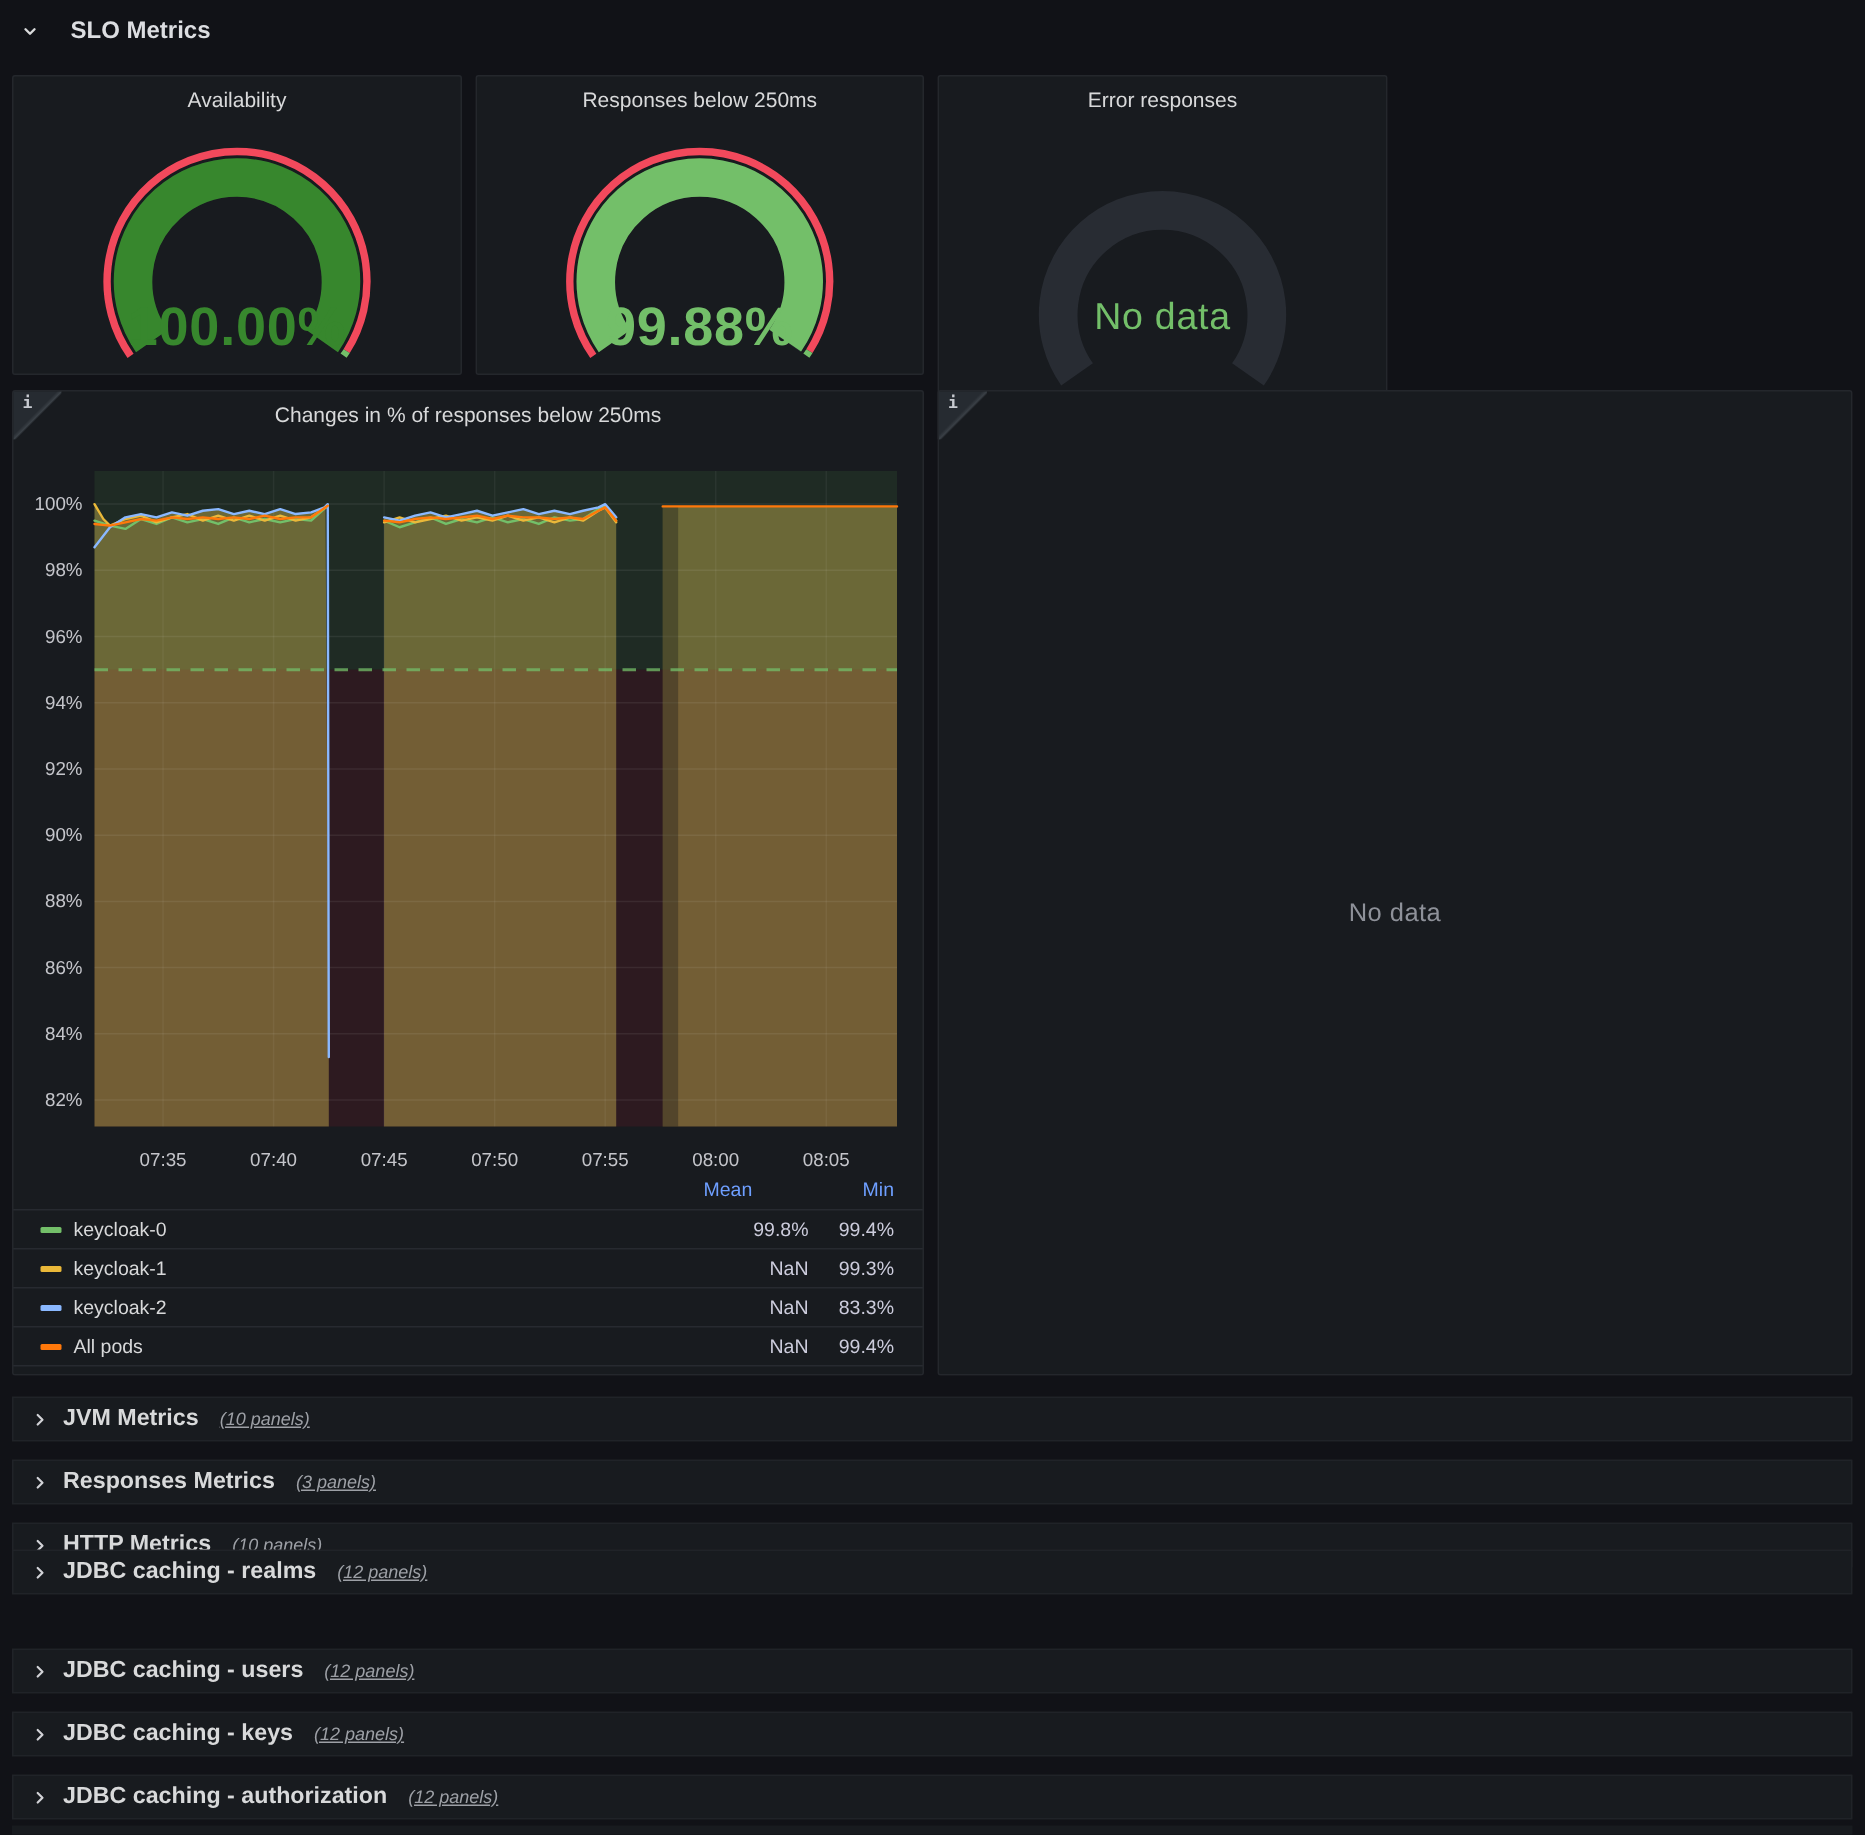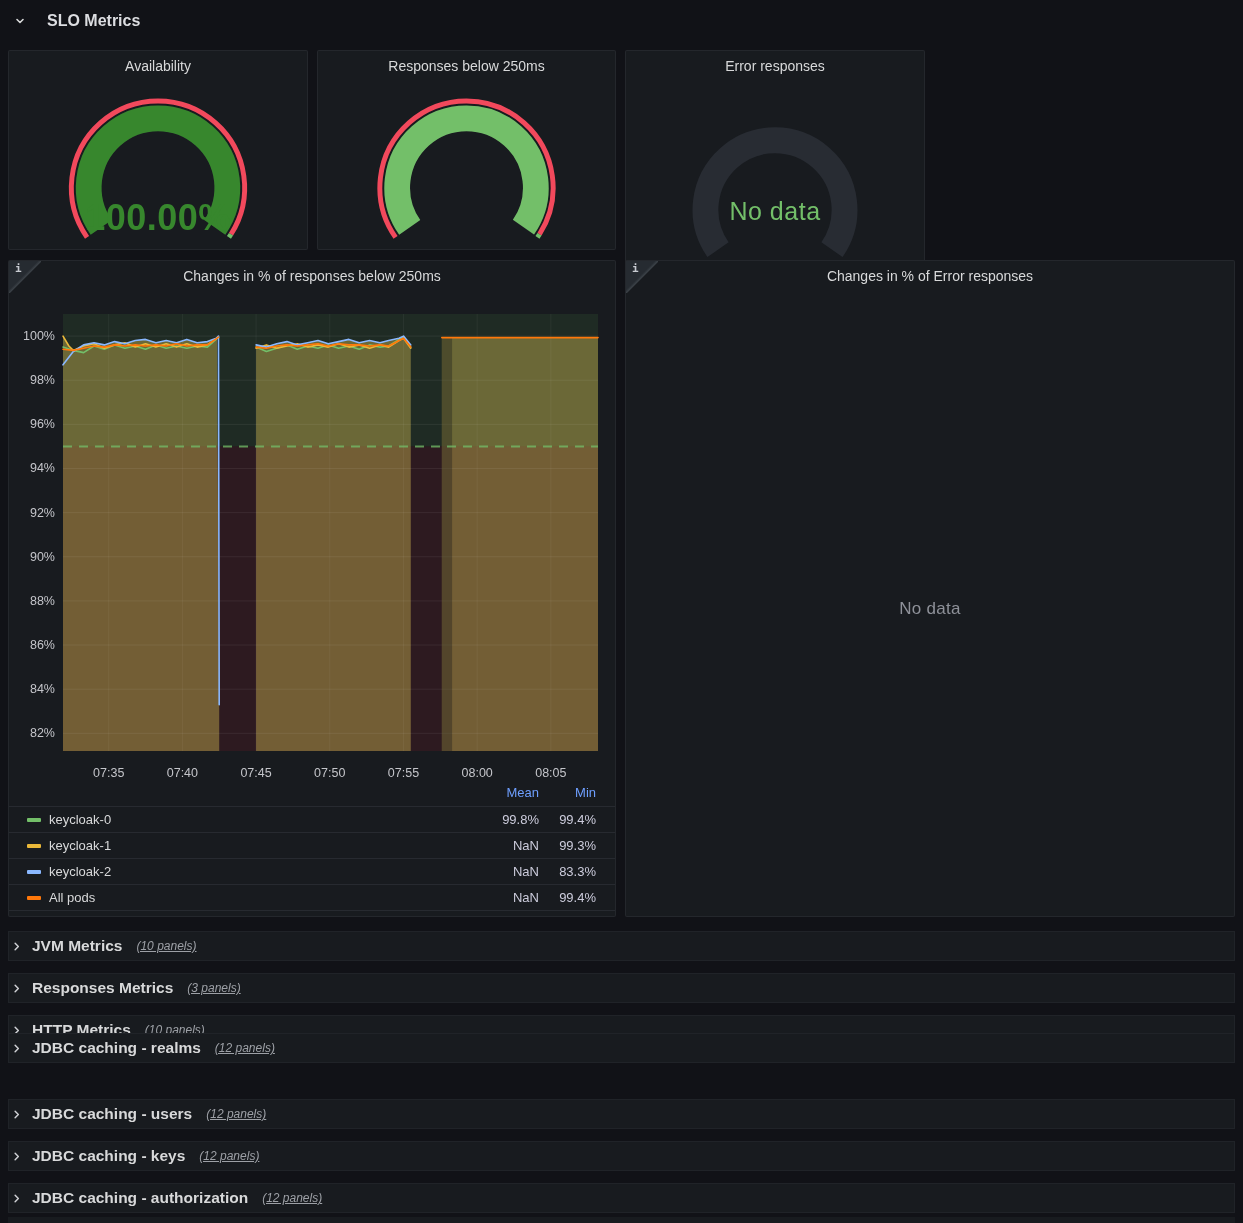--- a/index.html
+++ b/index.html
@@ -37,38 +37,38 @@
   .info-corner { position:absolute; top:0; left:0; width:32px; height:32px; cursor:pointer;
     background:linear-gradient(135deg,#262B31 0%,#262B31 45%,#3A4046 50%,rgba(0,0,0,0) 53%); }
   .info-corner .i { position:absolute; top:1px; left:6px; font-size:11px; font-weight:700;
     color:#C7CAD0; font-family:"DejaVu Sans Mono", monospace; }
 
   #ts-svg { position:absolute; left:0; top:0; }
 
   
   .legend-headers { position:absolute; top:524px; left:0; right:0; height:17px;
     font-size:13px; font-weight:500; color:#6E9FFF; }
-  .legend-headers .mean { position:absolute; right:76px; width:70px; text-align:right; cursor:pointer; }
+  .legend-headers .mean { position:absolute; right:76px; width:70px; text-align:left; cursor:pointer; }
   .legend-headers .min  { position:absolute; right:19px; width:56px; text-align:right; cursor:pointer; }
   .legend-rows { position:absolute; top:545px; left:0; right:0;
     border-bottom:1px solid rgba(204,204,220,0.09); }
   .legend-row { position:relative; height:26px; border-top:1px solid rgba(204,204,220,0.09); }
   .legend-row .swatch { position:absolute; left:18px; top:11px; width:14px; height:4px; border-radius:1px; }
   .legend-row .lbl { position:absolute; left:40px; line-height:26px; font-size:13px; color:#D8D9DA; cursor:pointer; }
   .legend-row .mean, .legend-row .min { position:absolute; line-height:26px; font-size:13px; color:#CCCCDC; text-align:right; }
   .legend-row .mean { right:76px; width:70px; }
   .legend-row .min  { right:19px; width:56px; }
 
   .nodata-center { position:absolute; top:338px; left:0; right:0; text-align:center;
     font-size:17px; color:#8E9199; letter-spacing:0.3px; }
 
   
   .section-row { position:absolute; left:8px; width:1227px; height:30px;
     background:#181B1F; border:1px solid rgba(204,204,220,0.05);
-    display:flex; align-items:center; padding-left:2px; cursor:pointer; }
+    display:flex; align-items:center; padding-left:12px; cursor:pointer; }
   .section-row .chev { margin-right:10px; display:flex; }
   .section-row .row-title { font-size:15.5px; font-weight:700; color:#D8D9DA; }
   .section-row .row-count { font-size:12px; font-style:italic; color:#9DA0A6; margin-left:14px;text-decoration:underline; }
   .row-sliver { position:absolute; left:8px; top:1217px; width:1227px; height:6px; background:#181B1F; }
 </style>
 </head>
 <body>
 
 <div class="section-header">
   <svg width="12" height="12" viewBox="0 0 12 12">
@@ -93,20 +93,21 @@
 <div class="panel" id="gauge-panel-1">
   <div class="panel-header">
     <span class="panel-title">Responses below 250ms</span>
   </div>
   <svg class="gauge-svg" viewBox="0 0 300 200">
       <path d="M 92.65935689977056 178.1503505445732 A 70 70 0 1 1 207.34064310022944 178.15035054457323" fill="none" stroke="#22262C" stroke-width="26" pathLength="100"></path>
       <path d="M 92.65935689977056 178.1503505445732 A 70 70 0 1 1 207.34064310022944 178.15035054457323" fill="none" stroke="#73BF69" stroke-width="26" pathLength="100" stroke-dasharray="99.88 100"></path>
       <path d="M 78.3241961247132 188.18793818071651 A 87.5 87.5 0 1 1 221.6758038752868 188.18793818071651" fill="none" stroke="#F2495C" stroke-width="5" pathLength="100" stroke-dasharray="0 0 99 100"></path>
       <path d="M 78.3241961247132 188.18793818071651 A 87.5 87.5 0 1 1 221.6758038752868 188.18793818071651" fill="none" stroke="#73BF69" stroke-width="5" pathLength="100" stroke-dasharray="0 99 1 100"></path>
     </svg>
+  <div class="gauge-value" style="color: rgb(115, 191, 105);">99.88%</div>
 </div>
 
 <div class="panel" id="gauge-panel-2">
   <div class="panel-header">
     <span class="panel-title">Error responses</span>
   </div>
   <svg class="gauge-svg" viewBox="0 0 300 200">
       <path d="M 92.65935689977056 178.1503505445732 A 70 70 0 1 1 207.34064310022944 178.15035054457323" fill="none" stroke="#282C33" stroke-width="26" pathLength="100"></path>
     </svg>
   <div class="gauge-value nodata" style="color: rgb(115, 191, 105);">No data</div>
@@ -201,23 +202,20 @@
       <span class="mean">NaN</span>
       <span class="min">99.4%</span>
     </div>
   </div>
 </div>
 
 <div class="panel" id="panel-errors">
   <div class="info-corner">
       <span class="i">i</span>
     </div>
-  <div class="panel-header">
-    <span class="panel-title">Changes in % of Error responses</span>
-  </div>
   <div class="nodata-center">No data</div>
 </div>
 
 <div class="section-row" style="top:931px">
   <span class="chev">
       <svg width="11" height="11" viewBox="0 0 12 12">
         <polyline points="4.5,2.5 8,6 4.5,9.5" fill="none" stroke="#D0D1D5" stroke-width="1.6" stroke-linecap="round" stroke-linejoin="round"></polyline>
       </svg>
     </span>
   <span class="row-title">JVM Metrics</span>

